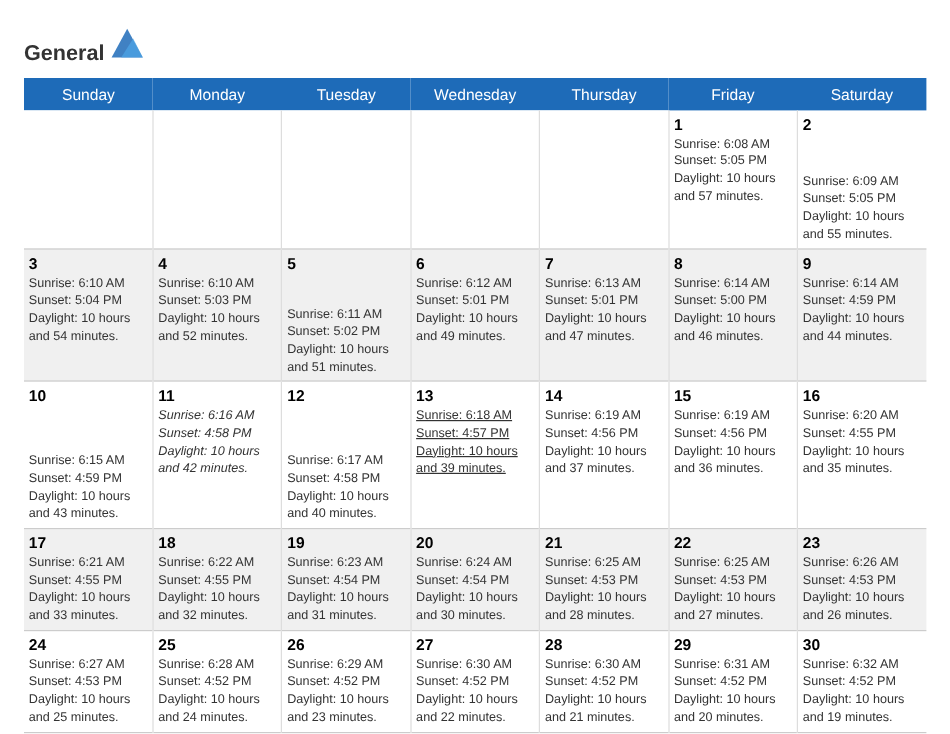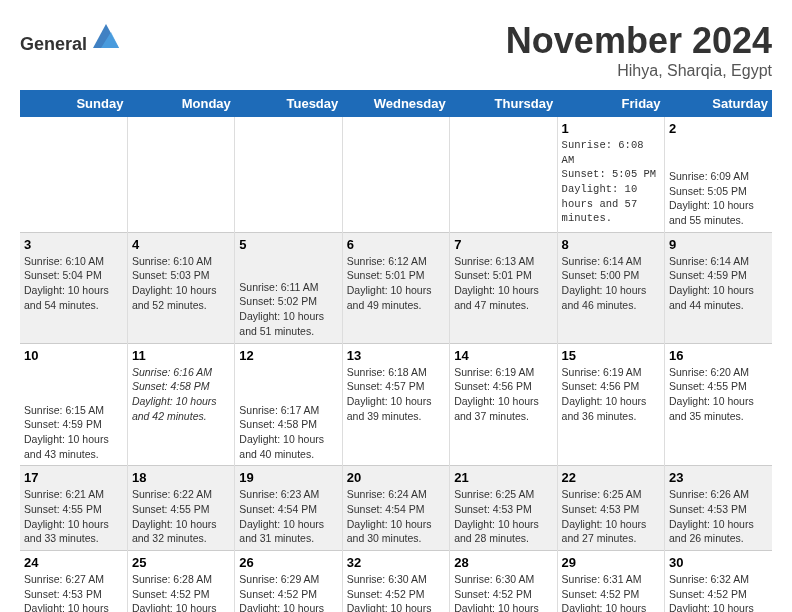--- a/index.html
+++ b/index.html
@@ -48,23 +48,23 @@
       width: 100%;
       border-collapse: collapse;
       font-size: 11px;
     }
     thead tr {
       background-color: #1e6bb8;
       color: #fff;
     }
     thead th {
       padding: 6px 4px;
-      text-align: right;
+      text-align: center;
       font-size: 13px;
-      font-weight: bold;
+      font-weight: normal;
     }
     tbody tr {
       border-bottom: 1px solid #ccc;
     }
     tbody tr:nth-child(even) {
       background-color: #f0f0f0;
     }
     td {
       padding: 4px 4px;
       vertical-align: top;
@@ -94,24 +94,20 @@
   <div class="logo">
     <div>
       <div class="logo-text">
         <span class="logo-general">General</span><svg class="logo-icon" viewBox="0 0 30 30" xmlns="http://www.w3.org/2000/svg">
           <polygon points="2,28 15,4 28,28" fill="#1e6bb8" opacity="0.85"></polygon>
           <polygon points="10,28 20,12 28,28" fill="#4da6e8" opacity="0.7"></polygon>
         </svg>
       </div>
     </div>
   </div>
-  <div class="title-block">
-    <div class="month-title">November 2024</div>
-    <div class="location">Hihya, Sharqia, Egypt</div>
-  </div>
 </div>
 
 <table>
   <thead>
     <tr>
     <th>Sunday</th>
         <th>Monday</th>
         <th>Tuesday</th>
         <th>Wednesday</th>
         <th>Thursday</th>
@@ -121,21 +117,21 @@
   </thead>
   <tbody id="calendar-body">
   <tr>
         <td class="empty"></td>
         <td class="empty"></td>
         <td class="empty"></td>
         <td class="empty"></td>
         <td class="empty"></td>
         <td>
           <span class="day-num">1</span>
-          <div class="day-info" style="white-space: pre-line; font-family: Liberation Mono, monospace;">Sunrise: 6:08 AM
+          <div class="day-info" style="white-space: pre-line;">Sunrise: 6:08 AM
 Sunset: 5:05 PM
 Daylight: 10 hours and 57 minutes.</div>
         </td>
         <td>
           <span class="day-num">2</span>
           <div class="day-info" style="white-space: pre-line; margin-top: 33px;">Sunrise: 6:09 AM
 Sunset: 5:05 PM
 Daylight: 10 hours and 55 minutes.</div>
         </td>
       </tr>
@@ -197,21 +193,21 @@
 Daylight: 10 hours and 42 minutes.</div>
         </td>
         <td>
           <span class="day-num">12</span>
           <div class="day-info" style="white-space: pre-line; margin-top: 40px;">Sunrise: 6:17 AM
 Sunset: 4:58 PM
 Daylight: 10 hours and 40 minutes.</div>
         </td>
         <td>
           <span class="day-num">13</span>
-          <div class="day-info" style="white-space: pre-line;">Sunrise: 6:18 AM
+          <div class="day-info" style="white-space: pre-line; text-decoration: underline;">Sunrise: 6:18 AM
 Sunset: 4:57 PM
 Daylight: 10 hours and 39 minutes.</div>
         </td>
         <td>
           <span class="day-num">14</span>
           <div class="day-info" style="white-space: pre-line;">Sunrise: 6:19 AM
 Sunset: 4:56 PM
 Daylight: 10 hours and 37 minutes.</div>
         </td>
         <td>
@@ -284,21 +280,21 @@
 Sunset: 4:52 PM
 Daylight: 10 hours and 24 minutes.</div>
         </td>
         <td>
           <span class="day-num">26</span>
           <div class="day-info" style="white-space: pre-line;">Sunrise: 6:29 AM
 Sunset: 4:52 PM
 Daylight: 10 hours and 23 minutes.</div>
         </td>
         <td>
-          <span class="day-num">32</span>
+          <span class="day-num">27</span>
           <div class="day-info" style="white-space: pre-line;">Sunrise: 6:30 AM
 Sunset: 4:52 PM
 Daylight: 10 hours and 22 minutes.</div>
         </td>
         <td>
           <span class="day-num">28</span>
           <div class="day-info" style="white-space: pre-line;">Sunrise: 6:30 AM
 Sunset: 4:52 PM
 Daylight: 10 hours and 21 minutes.</div>
         </td>

